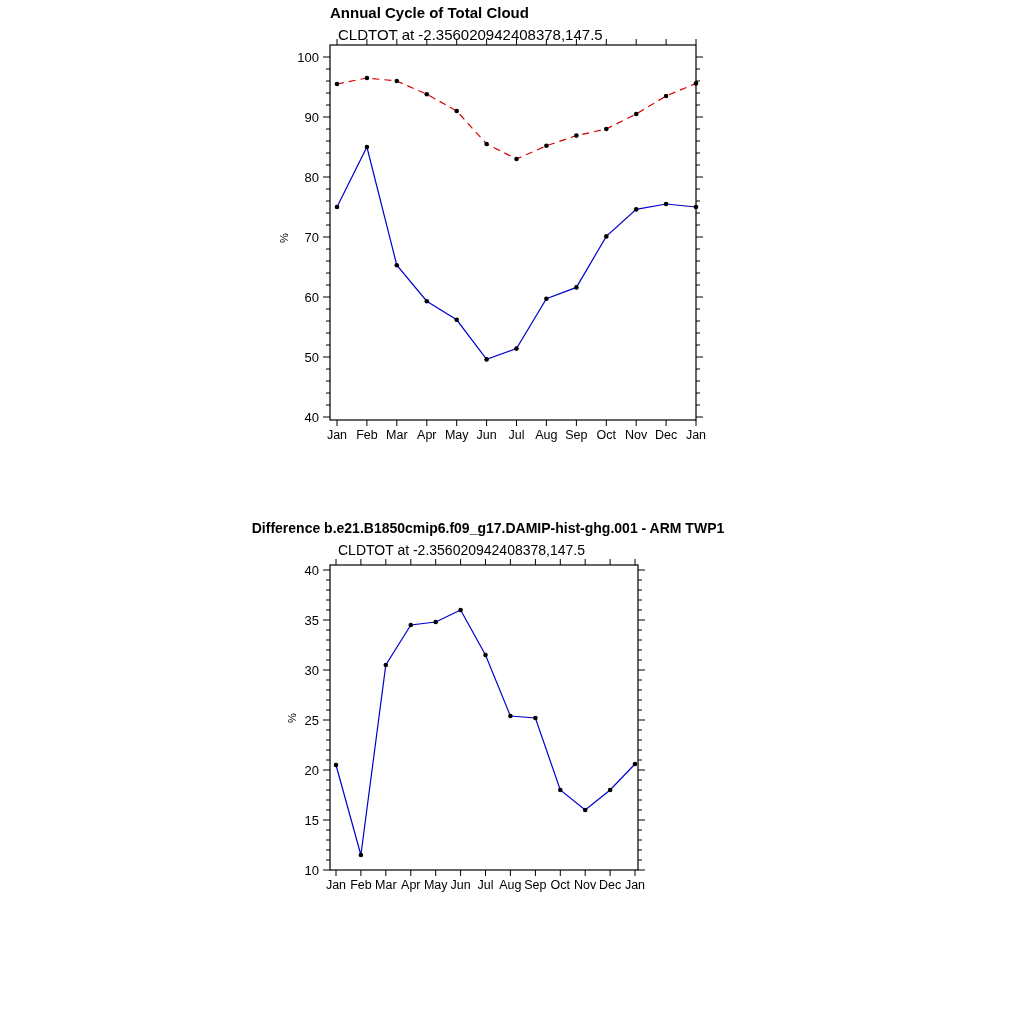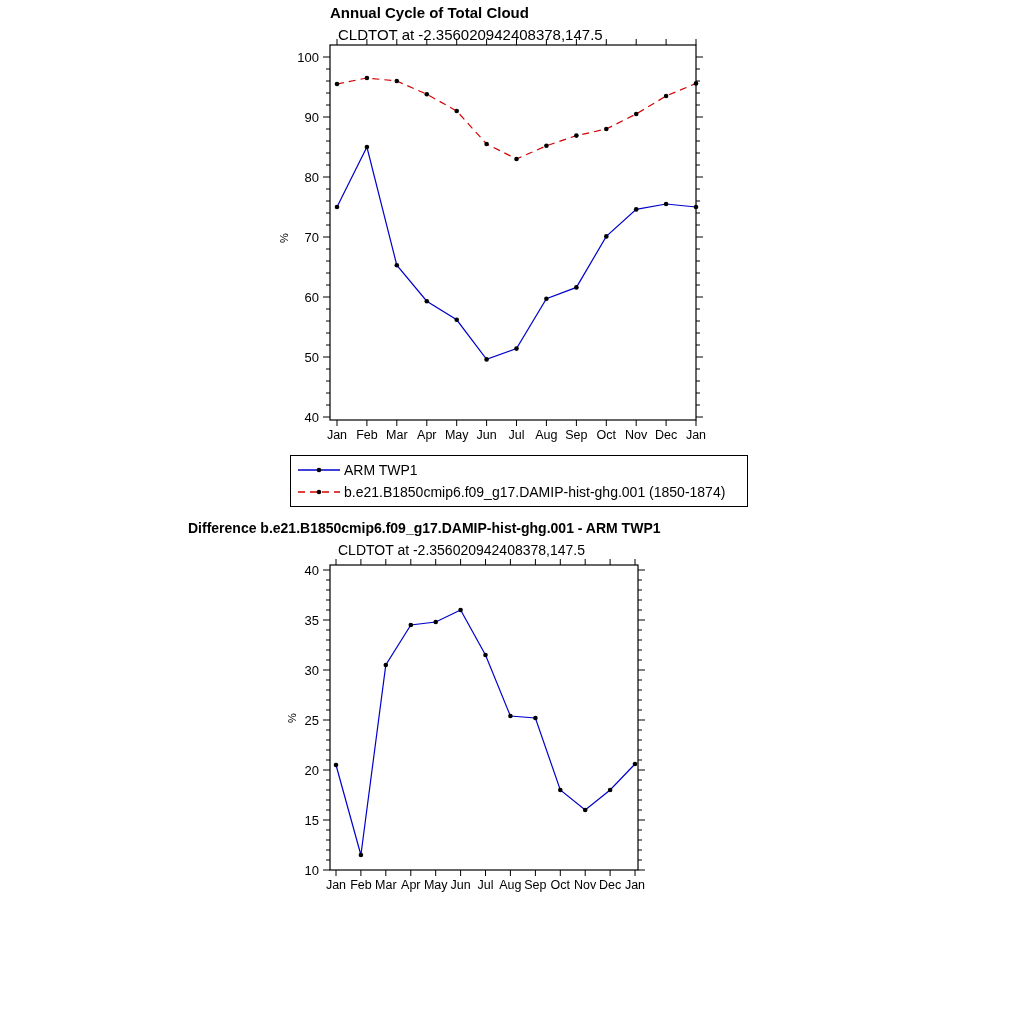--- a/index.html
+++ b/index.html
@@ -25,21 +25,21 @@
     left: 330px; top: 4px; width: 366px;
     text-align: left;
     font-size: 15px; font-weight: bold;
   }
   #subtitle1 {
     left: 338px; top: 26px;
     font-size: 15px;
   }
   #title2 {
     left: 188px; top: 520px; width: 600px;
-    text-align: left;
+    text-align: center;
     font-size: 14px; font-weight: bold;
   }
   #subtitle2 {
     left: 338px; top: 542px;
     font-size: 14px;
   }
   #legend {
     position: absolute;
     left: 290px; top: 455px;
     width: 446px;
@@ -329,34 +329,18 @@
         <circle cx="610.1" cy="790.0" r="2.3" fill="#000000"></circle>
         <circle cx="635.0" cy="764.0" r="2.3" fill="#000000"></circle>
         <text x="296" y="718" font-size="11" text-anchor="middle" transform="rotate(-90 296 718)">%</text>
       </g>
     </svg>
 
   <div id="title1" class="abs">Annual Cycle of Total Cloud</div>
 
   <div id="subtitle1" class="abs">CLDTOT at -2.356020942408378,147.5</div>
 
-  <div id="legend">
-    <div class="legend-row">
-      <svg class="legend-sample" width="46" height="16">
-          <line x1="2" y1="8" x2="44" y2="8" stroke="#0000cc" stroke-width="1.3"></line>
-          <circle cx="23" cy="8" r="2.3" fill="#000000"></circle>
-        </svg>
-      <span class="legend-label">ARM TWP1</span>
-    </div>
-    <div class="legend-row">
-      <svg class="legend-sample" width="46" height="16">
-          <line x1="2" y1="8" x2="44" y2="8" stroke="#d40000" stroke-width="1.3" stroke-dasharray="7,5"></line>
-          <circle cx="23" cy="8" r="2.3" fill="#000000"></circle>
-        </svg>
-      <span class="legend-label">b.e21.B1850cmip6.f09_g17.DAMIP-hist-ghg.001 (1850-1874)</span>
-    </div>
-  </div>
 
   <div id="title2" class="abs">Difference b.e21.B1850cmip6.f09_g17.DAMIP-hist-ghg.001 - ARM TWP1</div>
 
   <div id="subtitle2" class="abs">CLDTOT at -2.356020942408378,147.5</div>
 
 </div>
 
 </body></html>

